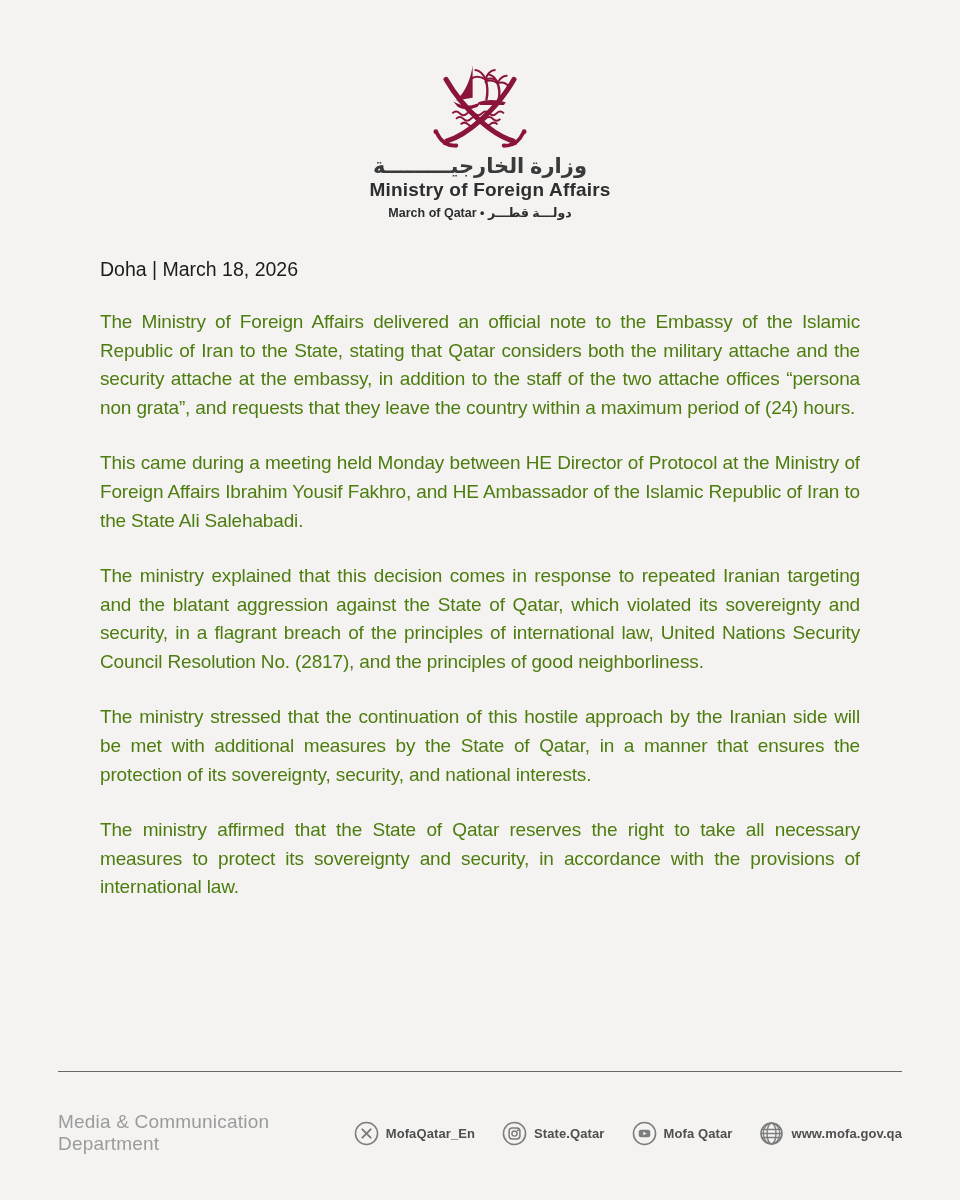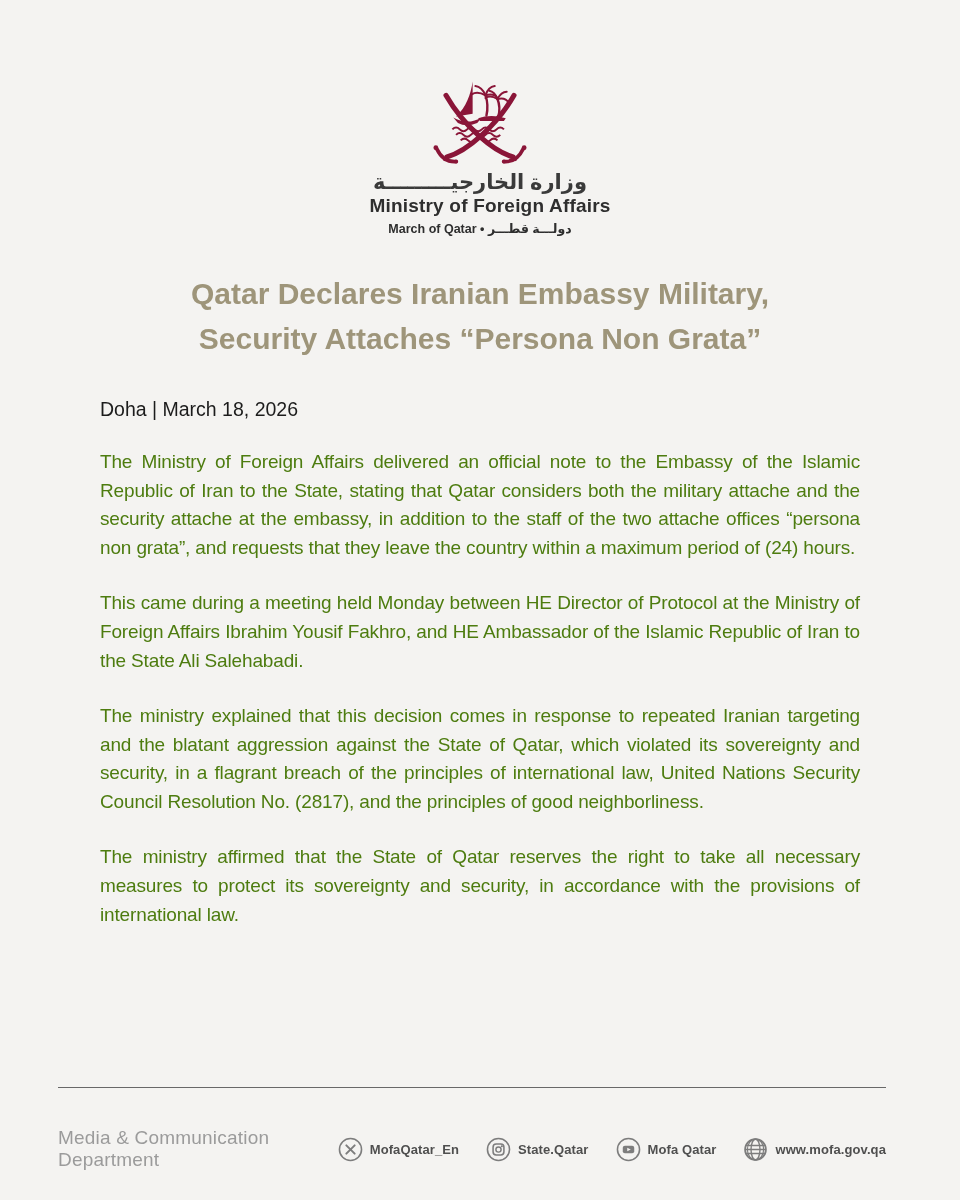--- a/index.html
+++ b/index.html
@@ -10,21 +10,20 @@
     color:#1e1e1e;
     position:relative;
     overflow:hidden;
   }
   .page{position:relative;width:960px;height:1200px;}
 
   
   .logo-block{
     padding-top:60px;
     text-align:center;
-    margin-top:16px;
   }
   .emblem{display:block;margin:0 auto;}
   .logo-arabic{
     margin-top:2px;
     font-size:21px;font-weight:700;color:#3a3a3a;
     direction:rtl;
     line-height:1.15;
   }
   .logo-english{
     margin-top:1px;
@@ -62,21 +61,21 @@
     margin:27px 0 0;
     font-size:19px;
     line-height:28.6px;
     letter-spacing:-0.15px;
     text-align:justify;
     color:#4d7c0f;
   }
 
   
   .footer{
-    position:absolute;left:0;right:16px;bottom:0;
+    position:absolute;left:0;right:0;bottom:0;
   }
   .divider{
     margin:0 58px;
     border-top:1.5px solid #686868;
   }
   .footer-row{
     margin:39px 58px 45px;
     display:flex;
     justify-content:space-between;
     align-items:center;
@@ -149,30 +148,27 @@
         <path d="M30,58 q4,-4 8,0 t8,0 t8,0 t8,0 t8,0 t8,0 t8,0" stroke-width="2.2" fill="none"></path>
         <path d="M34,64 q4,-4 8,0 t8,0 t8,0 t8,0 t8,0 t8,0" stroke-width="2.2" fill="none"></path>
         <path d="M39,70 q4,-4 8,0 t8,0 t8,0 t8,0 t8,0" stroke-width="2.2" fill="none"></path>
       </g>
     </svg>
     <div class="logo-arabic">وزارة الخارجيـــــــــة</div>
     <div class="logo-english">Ministry of Foreign Affairs</div>
     <div class="logo-state">March of Qatar • دولـــة قطـــر</div>
   </div>
 
-  <div class="title">
-    <div>Qatar Declares Iranian Embassy Military,</div>
-    <div>Security Attaches “Persona Non Grata”</div>
-  </div>
 
   <div class="content">
     <div class="dateline">Doha | March 18, 2026</div>
     <p>The Ministry of Foreign Affairs delivered an official note to the Embassy of the Islamic Republic of Iran to the State, stating that Qatar considers both the military attache and the security attache at the embassy, in addition to the staff of the two attache offices “persona non grata”, and requests that they leave the country within a maximum period of (24) hours.</p>
     <p>This came during a meeting held Monday between HE Director of Protocol at the Ministry of Foreign Affairs Ibrahim Yousif Fakhro, and HE Ambassador of the Islamic Republic of Iran to the State Ali Salehabadi.</p>
     <p>The ministry explained that this decision comes in response to repeated Iranian targeting and the blatant aggression against the State of Qatar, which violated its sovereignty and security, in a flagrant breach of the principles of international law, United Nations Security Council Resolution No. (2817), and the principles of good neighborliness.</p>
+    <p>The ministry stressed that the continuation of this hostile approach by the Iranian side will be met with additional measures by the State of Qatar, in a manner that ensures the protection of its sovereignty, security, and national interests.</p>
     <p>The ministry affirmed that the State of Qatar reserves the right to take all necessary measures to protect its sovereignty and security, in accordance with the provisions of international law.</p>
   </div>
 
   <div class="footer">
     <div class="divider"></div>
     <div class="footer-row">
       <div class="dept">Media &amp; Communication Department</div>
       <div class="socials">
 
         <div class="social-item">

